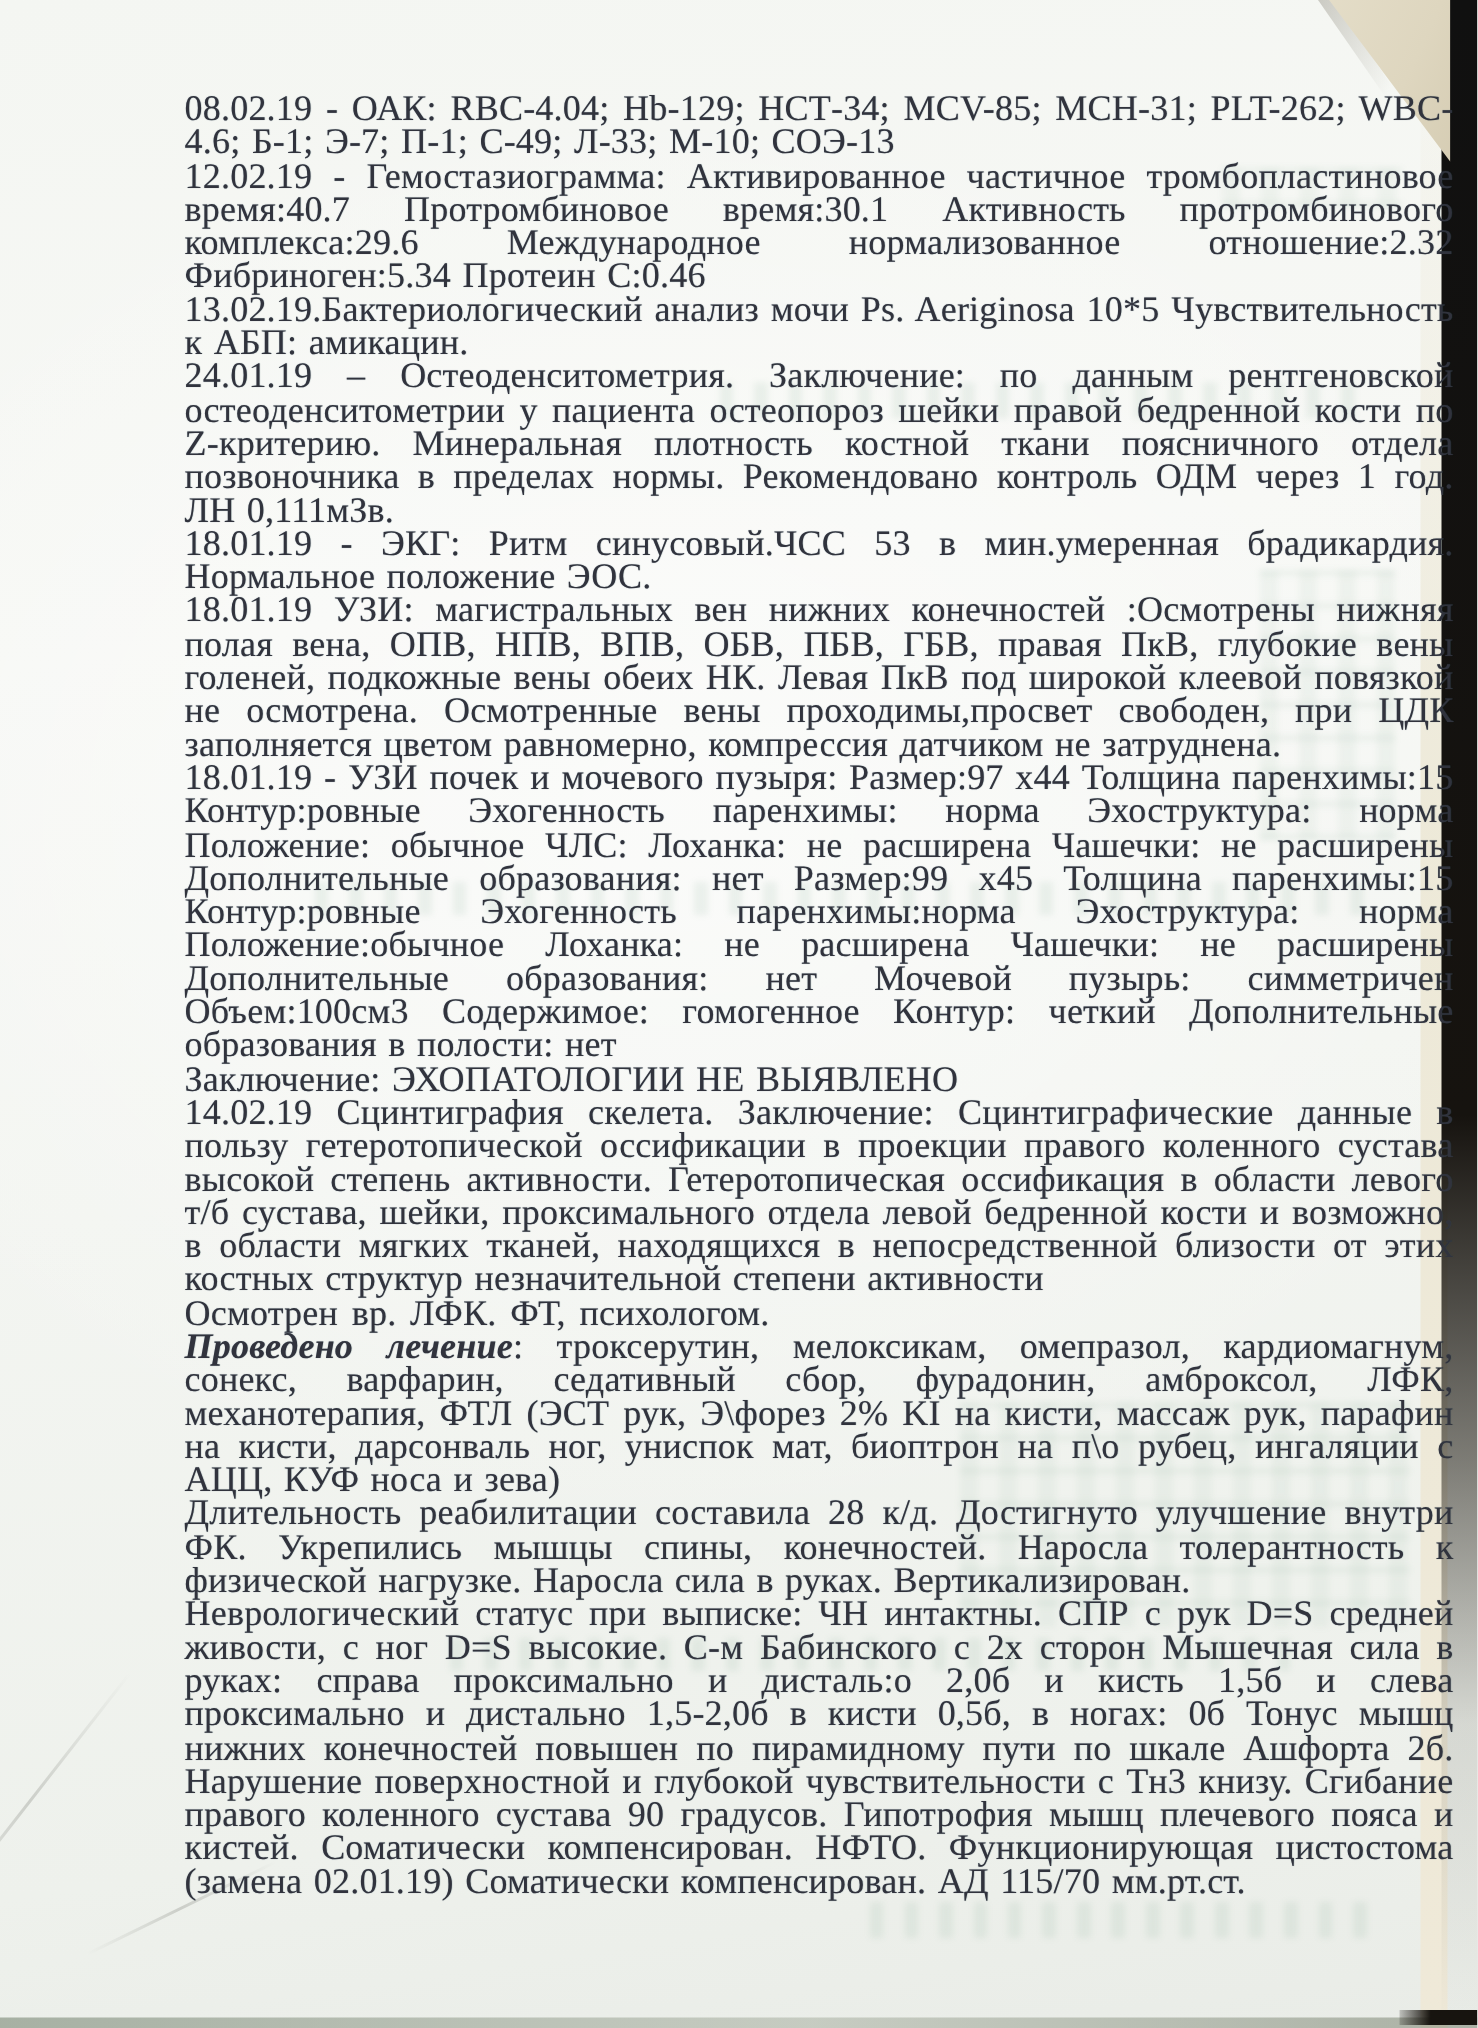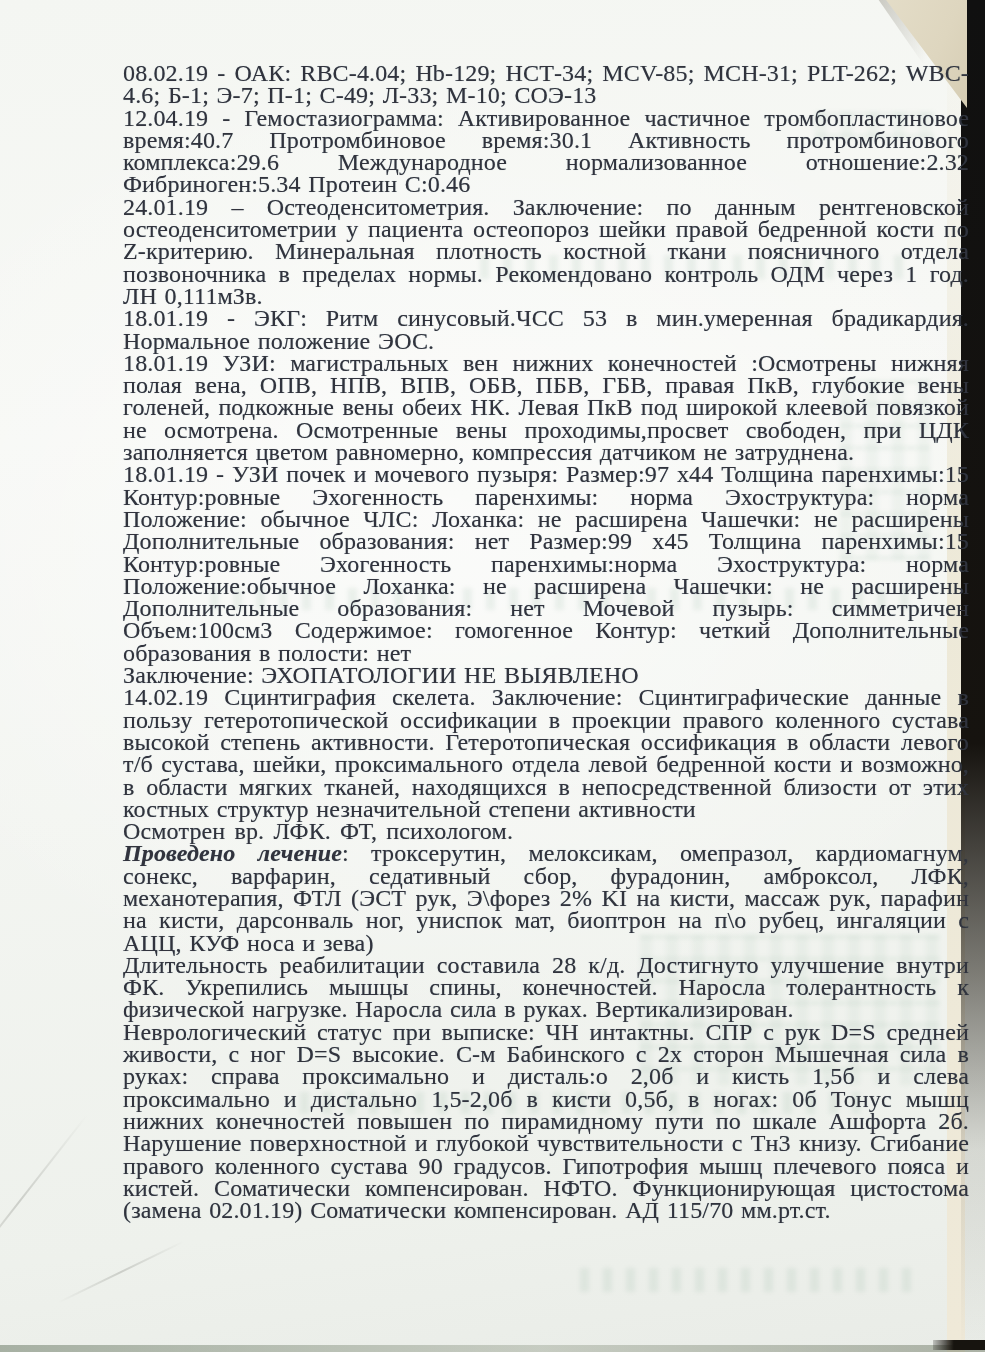--- a/index.html
+++ b/index.html
@@ -131,21 +131,22 @@
   <div class="smudge s3"></div>
   <div class="smudge rows s4"></div>
   <div class="smudge s5"></div>
   <div class="smudge s6"></div>
   <div class="smudge rows s7"></div>
   <div class="crease c1"></div>
   <div class="crease c2"></div>
 
   <div class="doc-text">
       <p>08.02.19 - ОАК: RBC-4.04; Hb-129;  НСТ-34; MCV-85; МСН-31;  PLT-262; WBC-4.6; Б-1;  Э-7; П-1; С-49; Л-33;  М-10;   СОЭ-13</p>
-      <p>12.04.19 - Гемостазиограмма: Активированное частичное тромбопластиновое время:40.7 Протромбиновое время:30.1 Активность протромбинового комплекса:29.6 Международное нормализованное отношение:2.32  Фибриноген:5.34      Протеин С:0.46</p>
+      <p>12.02.19 - Гемостазиограмма: Активированное частичное тромбопластиновое время:40.7 Протромбиновое время:30.1 Активность протромбинового комплекса:29.6 Международное нормализованное отношение:2.32  Фибриноген:5.34      Протеин С:0.46</p>
+      <p>13.02.19.Бактериологический анализ мочи Ps. Aeriginosa 10*5 Чувствительность к АБП: амикацин.</p>
       <p>24.01.19 – Остеоденситометрия. Заключение: по данным рентгеновской остеоденситометрии у пациента остеопороз шейки правой бедренной кости по Z-критерию. Минеральная плотность костной ткани поясничного отдела позвоночника в пределах нормы. Рекомендовано контроль ОДМ через 1 год. ЛН 0,111мЗв.</p>
       <p>18.01.19 - ЭКГ: Ритм синусовый.ЧСС 53 в мин.умеренная брадикардия. Нормальное положение ЭОС.</p>
       <p>18.01.19 УЗИ: магистральных вен нижних конечностей :Осмотрены  нижняя полая вена, ОПВ, НПВ, ВПВ, ОБВ, ПБВ, ГБВ, правая ПкВ, глубокие вены голеней, подкожные вены обеих НК. Левая ПкВ под широкой клеевой повязкой не осмотрена. Осмотренные вены проходимы,просвет свободен, при ЦДК заполняется цветом равномерно, компрессия датчиком не затруднена.</p>
       <p>18.01.19 - УЗИ почек и мочевого пузыря: Размер:97 х44 Толщина паренхимы:15 Контур:ровные Эхогенность паренхимы: норма Эхоструктура: норма Положение: обычное ЧЛС: Лоханка: не расширена  Чашечки: не расширены Дополнительные образования: нет Размер:99 х45 Толщина паренхимы:15  Контур:ровные     Эхогенность  паренхимы:норма     Эхоструктура:  норма Положение:обычное Лоханка: не расширена Чашечки: не расширены Дополнительные образования: нет Мочевой пузырь: симметричен Объем:100см3 Содержимое: гомогенное Контур: четкий Дополнительные образования в полости: нет</p>
       <p>Заключение: ЭХОПАТОЛОГИИ НЕ ВЫЯВЛЕНО</p>
       <p>14.02.19 Сцинтиграфия скелета. Заключение: Сцинтиграфические данные в пользу гетеротопической оссификации в проекции правого коленного сустава высокой степень активности. Гетеротопическая оссификация в области левого т/б сустава, шейки, проксимального отдела левой бедренной кости и возможно, в области мягких тканей, находящихся в непосредственной близости от этих костных структур незначительной степени активности</p>
       <p class="italic">Осмотрен вр. ЛФК. ФТ, психологом.</p>
       <p><span class="lead">Проведено лечение</span><span>: троксерутин, мелоксикам, омепразол, кардиомагнум, сонекс, варфарин, седативный сбор, фурадонин, амброксол, ЛФК, механотерапия, ФТЛ (ЭСТ рук, Э\форез 2% KI на кисти, массаж рук, парафин на кисти, дарсонваль ног, униспок мат, биоптрон на п\о рубец, ингаляции с АЦЦ, КУФ носа и зева)</span></p>
       <p>Длительность реабилитации составила 28 к/д.  Достигнуто улучшение внутри ФК.  Укрепились мышцы спины, конечностей. Наросла толерантность к физической нагрузке. Наросла сила в руках. Вертикализирован.</p>
       <p>Неврологический статус при выписке: ЧН интактны. СПР с рук D=S средней живости, с ног D=S высокие. С-м Бабинского с 2х сторон Мышечная сила в руках: справа проксимально и дисталь:о 2,0б и кисть 1,5б и слева проксимально и дистально 1,5-2,0б в кисти 0,5б, в ногах: 0б Тонус мышц нижних конечностей повышен по пирамидному пути по шкале Ашфорта 2б. Нарушение поверхностной и глубокой чувствительности с Тн3 книзу. Сгибание правого коленного сустава 90 градусов. Гипотрофия мышц плечевого пояса и кистей. Соматически компенсирован. НФТО. Функционирующая цистостома (замена 02.01.19) Соматически компенсирован. АД 115/70 мм.рт.ст.</p>

